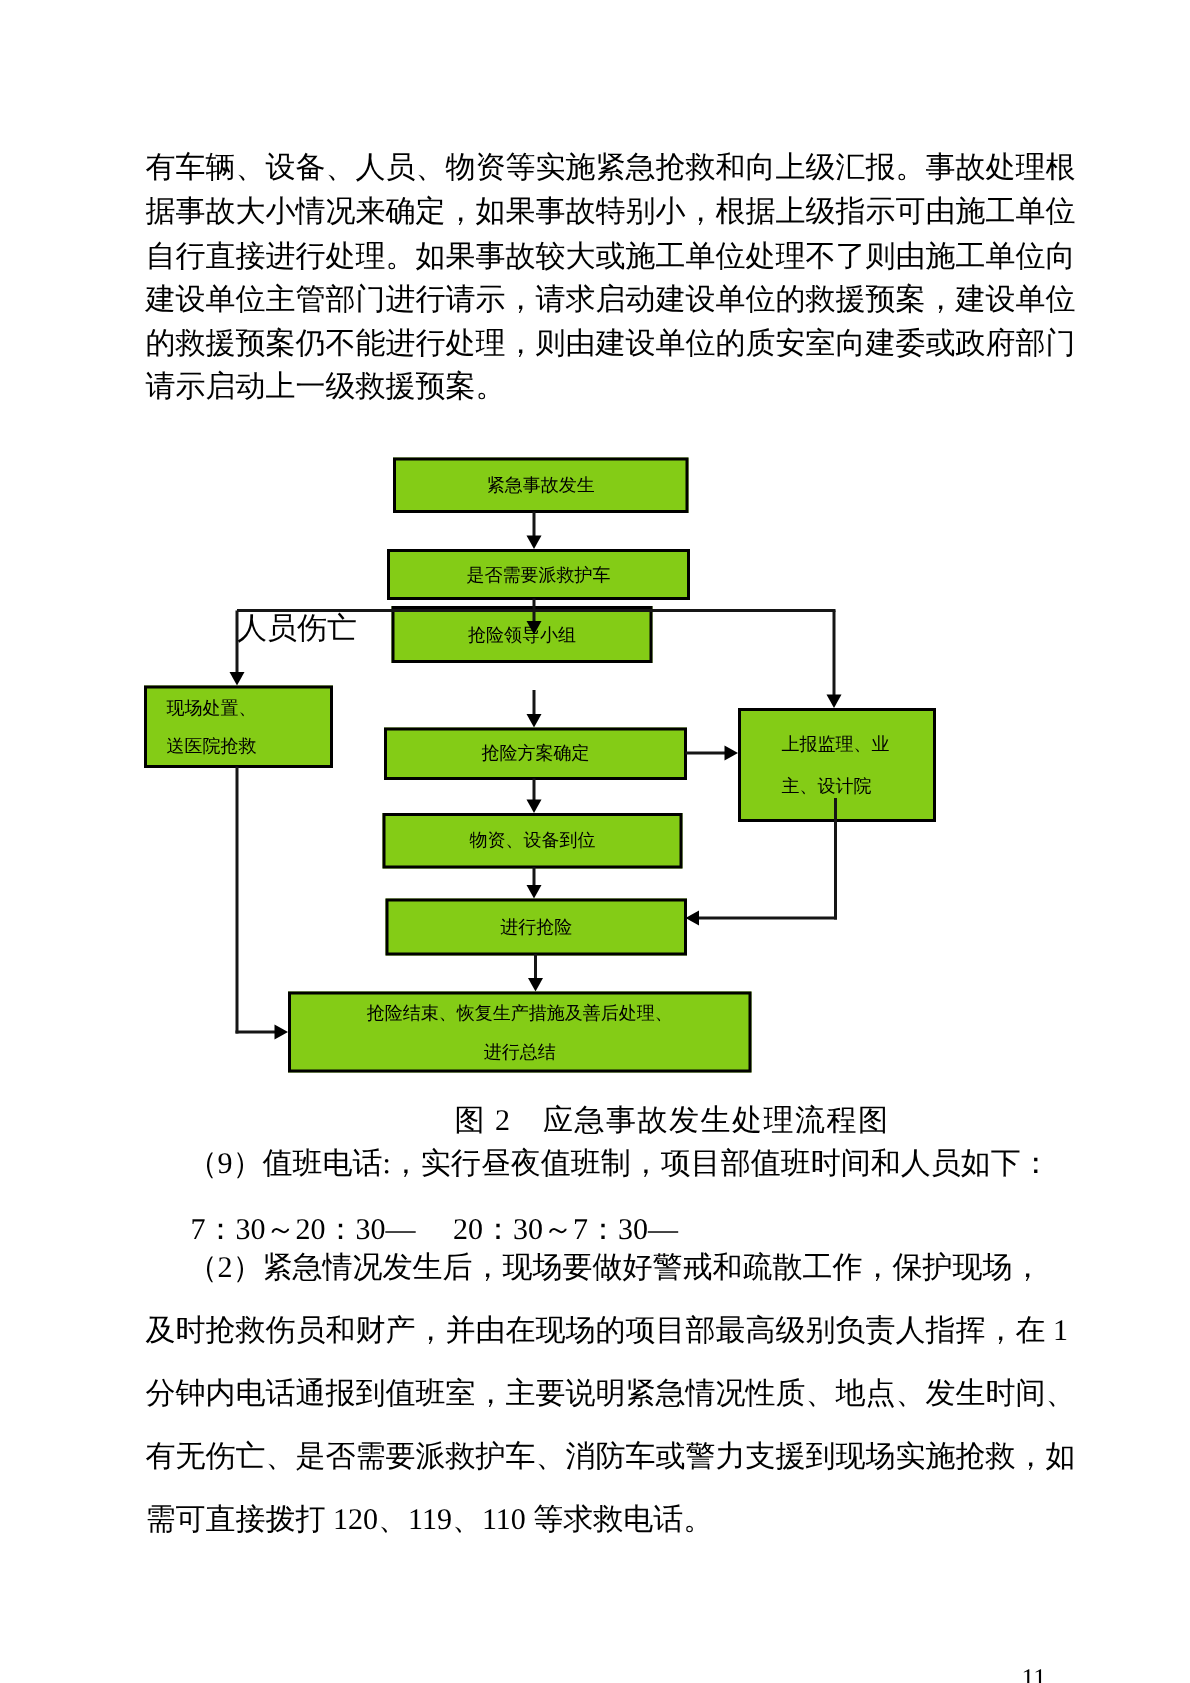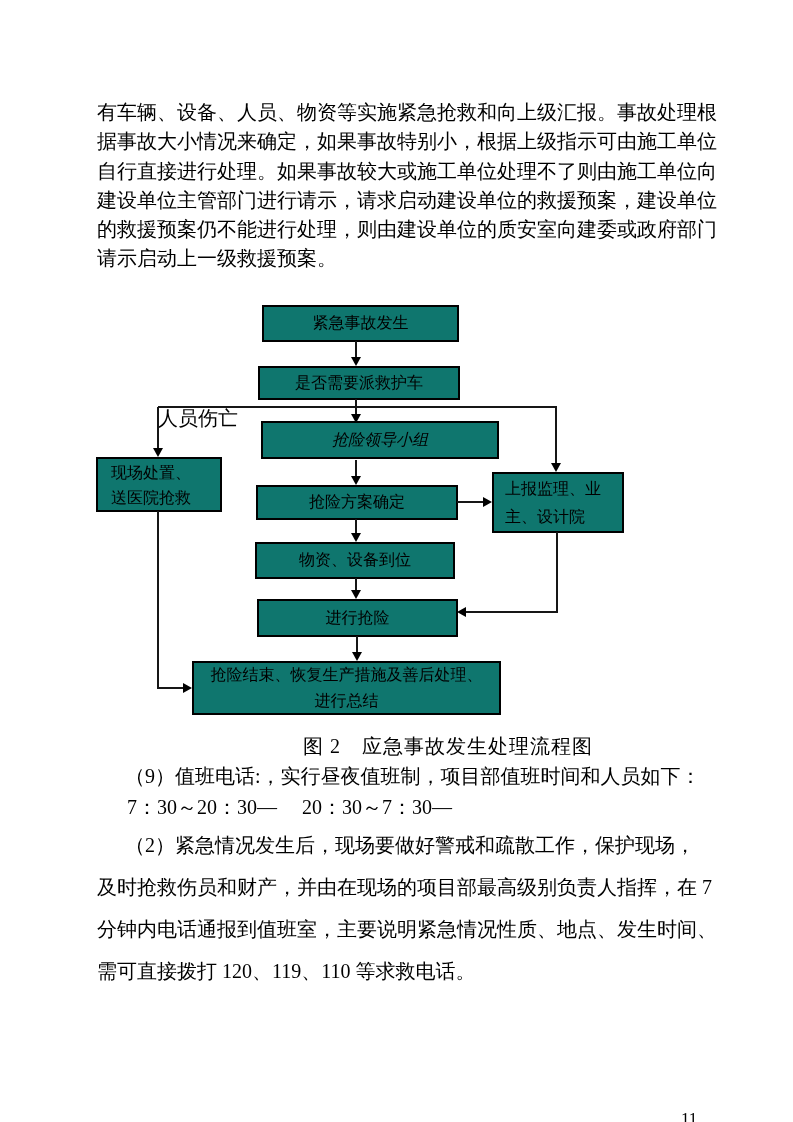--- a/index.html
+++ b/index.html
@@ -11,21 +11,21 @@
   .abs{position:absolute;}
   
   .tline{font-size:20px;line-height:29.3px;height:29.3px;white-space:nowrap;}
   .indent1{text-indent:24px;}
   .indent2{text-indent:28px;}
   .wide .tline{line-height:42px;height:42px;}
   
   .fbox{
     position:absolute;border:2px solid #000;box-sizing:border-box;
     display:flex;flex-direction:column;align-items:center;justify-content:center;
-    font-size:16px;text-align:center;background:#0f766e;white-space:nowrap;
+    font-size:12px;text-align:center;background:#84cc16;white-space:nowrap;
   }
   .fbox .l2{display:block;}
   .fbox.leftal{align-items:flex-start;text-align:left;}
   
   .vline,.hline{position:absolute;background:#161616;}
   .arr-down{position:absolute;width:0;height:0;
     border-left:5px solid transparent;border-right:5px solid transparent;
     border-top:9px solid #000;}
   .arr-right{position:absolute;width:0;height:0;
     border-top:5px solid transparent;border-bottom:5px solid transparent;
@@ -46,33 +46,33 @@
   <div class="tline">自行直接进行处理。如果事故较大或施工单位处理不了则由施工单位向</div>
   <div class="tline">建设单位主管部门进行请示，请求启动建设单位的救援预案，建设单位</div>
   <div class="tline">的救援预案仍不能进行处理，则由建设单位的质安室向建委或政府部门</div>
   <div class="tline">请示启动上一级救援预案。</div>
 </div>
 
 <div>
 
   <div class="fbox" style="left:262px;top:305px;width:197px;height:37px;">紧急事故发生</div>
   <div class="fbox" style="left:258px;top:366px;width:202px;height:34px;">是否需要派救护车</div>
-  <div class="fbox" style="left:261px;top:421px;width:238px;height:38px;font-style:italic;">抢险领导小组</div>
+  <div class="fbox" style="left:261px;top:404px;width:174px;height:38px;">抢险领导小组</div>
   <div class="fbox" style="left:256px;top:485px;width:202px;height:35px;">抢险方案确定</div>
   <div class="fbox" style="left:255px;top:542px;width:200px;height:37px;">物资、设备到位</div>
   <div class="fbox" style="left:257px;top:599px;width:201px;height:38px;">进行抢险</div>
   <div class="fbox" style="left:192px;top:661px;width:309px;height:54px;line-height:26px;">
     <span class="l2">抢险结束、恢复生产措施及善后处理、</span>
     <span class="l2">进行总结</span>
   </div>
   <div class="fbox leftal" style="left:96px;top:457px;width:126px;height:55px;line-height:25px;padding-left:13px;">
     <span class="l2">现场处置、</span>
     <span class="l2">送医院抢救</span>
   </div>
-  <div class="fbox leftal" style="left:492px;top:472px;width:132px;height:61px;line-height:28px;padding-left:11px;">
+  <div class="fbox leftal" style="left:492px;top:472px;width:132px;height:76px;line-height:28px;padding-left:27px;">
     <span class="l2">上报监理、业</span>
     <span class="l2">主、设计院</span>
   </div>
 
   <div class="flabel" style="left:158px;top:405px;">人员伤亡</div>
 
   <div class="vline" style="left:355px;top:341px;width:2px;height:17px;"></div>
   <div class="arr-down" style="left:351px;top:357px;"></div>
 
   <div class="vline" style="left:355px;top:399px;width:2px;height:16px;"></div>
@@ -107,23 +107,24 @@
   <div class="hline" style="left:157px;top:687px;width:27px;height:2px;"></div>
   <div class="arr-right" style="left:183px;top:683px;"></div>
 </div>
 
 <div class="caption" style="left:303px;top:733px;">图 2　应急事故发生处理流程图</div>
 
 <div class="abs" style="left:97px;top:762px;width:620px;">
   <div class="tline indent2">（9）值班电话:，实行昼夜值班制，项目部值班时间和人员如下：</div>
 </div>
 <div class="abs" style="left:97px;top:793px;width:620px;">
-  <div class="tline" style="text-indent:30px;">7：30～20：30—　 20：30～7：30—</div>
+  <div class="tline" style="text-indent:30px;margin-top:13px;">7：30～20：30—　 20：30～7：30—</div>
 </div>
 
 <div class="abs wide" style="left:97px;top:824px;width:620px;">
   <div class="tline indent2">（2）紧急情况发生后，现场要做好警戒和疏散工作，保护现场，</div>
-  <div class="tline">及时抢救伤员和财产，并由在现场的项目部最高级别负责人指挥，在 7</div>
+  <div class="tline">及时抢救伤员和财产，并由在现场的项目部最高级别负责人指挥，在 1</div>
   <div class="tline">分钟内电话通报到值班室，主要说明紧急情况性质、地点、发生时间、</div>
+  <div class="tline">有无伤亡、是否需要派救护车、消防车或警力支援到现场实施抢救，如</div>
   <div class="tline">需可直接拨打 120、119、110 等求救电话。</div>
 </div>
 
 <div class="pagenum" style="left:681px;top:1109px;">11</div>
 
 </body></html>

